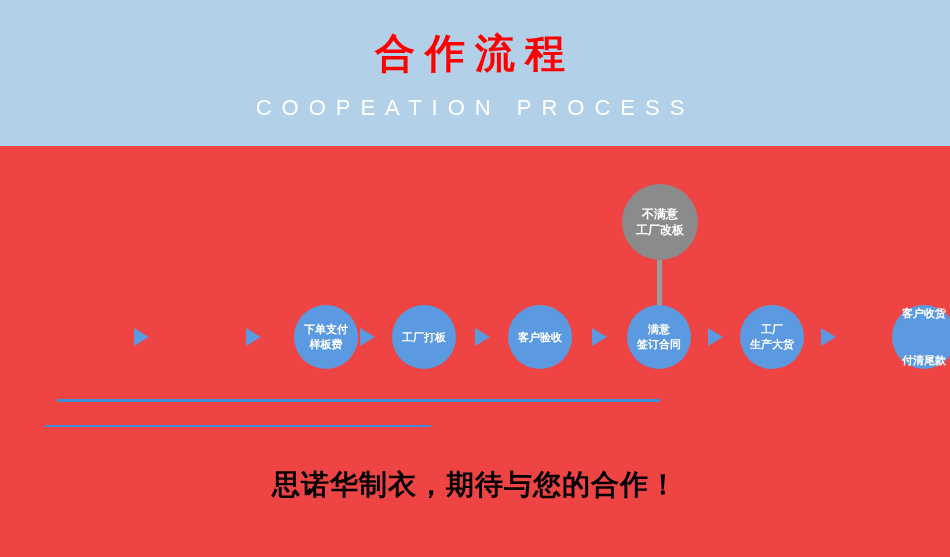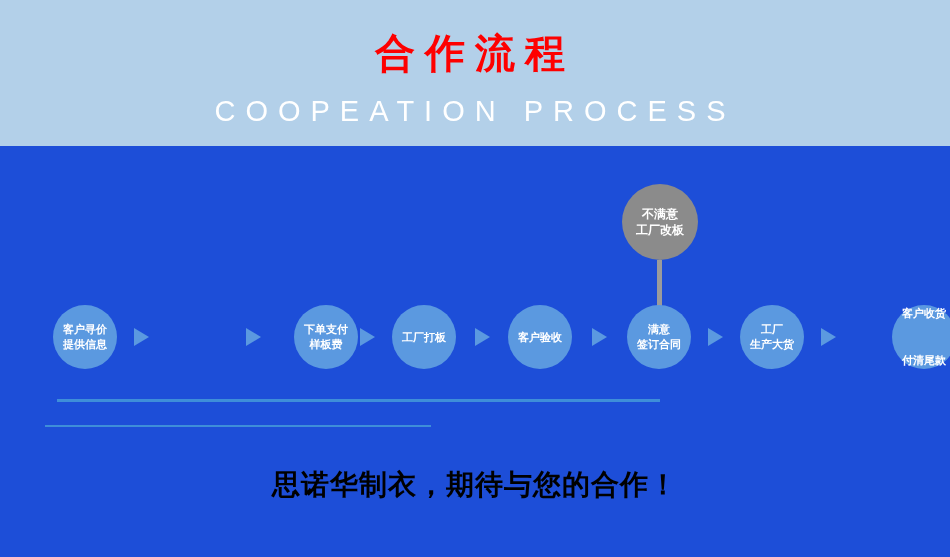--- a/index.html
+++ b/index.html
@@ -4,40 +4,40 @@
 <style>
   * { margin: 0; padding: 0; box-sizing: border-box; }
   html, body { background: #ffffff; }
   body {
     font-family: "Liberation Sans", "DejaVu Sans", sans-serif;
     width: 950px; height: 557px; overflow: hidden;
   }
   .page {
     position: relative;
     width: 950px; height: 557px;
-    background: #1d4ed8;
+    background: #ef4444;
   }
 
   
   .banner {
     position: absolute; left: 0; top: 0;
     width: 950px; height: 146px;
     background: #b3d0e9;
     text-align: center;
   }
   .banner-title {
     padding-top: 26px;
     font-size: 40px;
     font-weight: bold;
     letter-spacing: 10px;
     color: #fe0000;
   }
   .banner-subtitle {
     margin-top: 14px;
-    font-size: 29px;
+    font-size: 22px;
     font-weight: 400;
     letter-spacing: 10px;
     color: #ffffff;
   }
 
   
   .flow { position: absolute; left: 0; top: 0; width: 950px; height: 557px; }
 
   .circle {
     position: absolute;
@@ -137,24 +137,20 @@
   </div>
 
   <div class="flow">
 
     <div class="branch-connector"></div>
     <div class="circle branch">
       <span>不满意</span>
       <span>工厂改板</span>
     </div>
 
-    <div class="circle s1">
-      <span>客户寻价</span>
-      <span>提供信息</span>
-    </div>
     <div class="circle s3">
       <span>下单支付</span>
       <span>样板费</span>
     </div>
     <div class="circle s4">
       <span>工厂打板</span>
 
     </div>
     <div class="circle s5">
       <span>客户验收</span>

